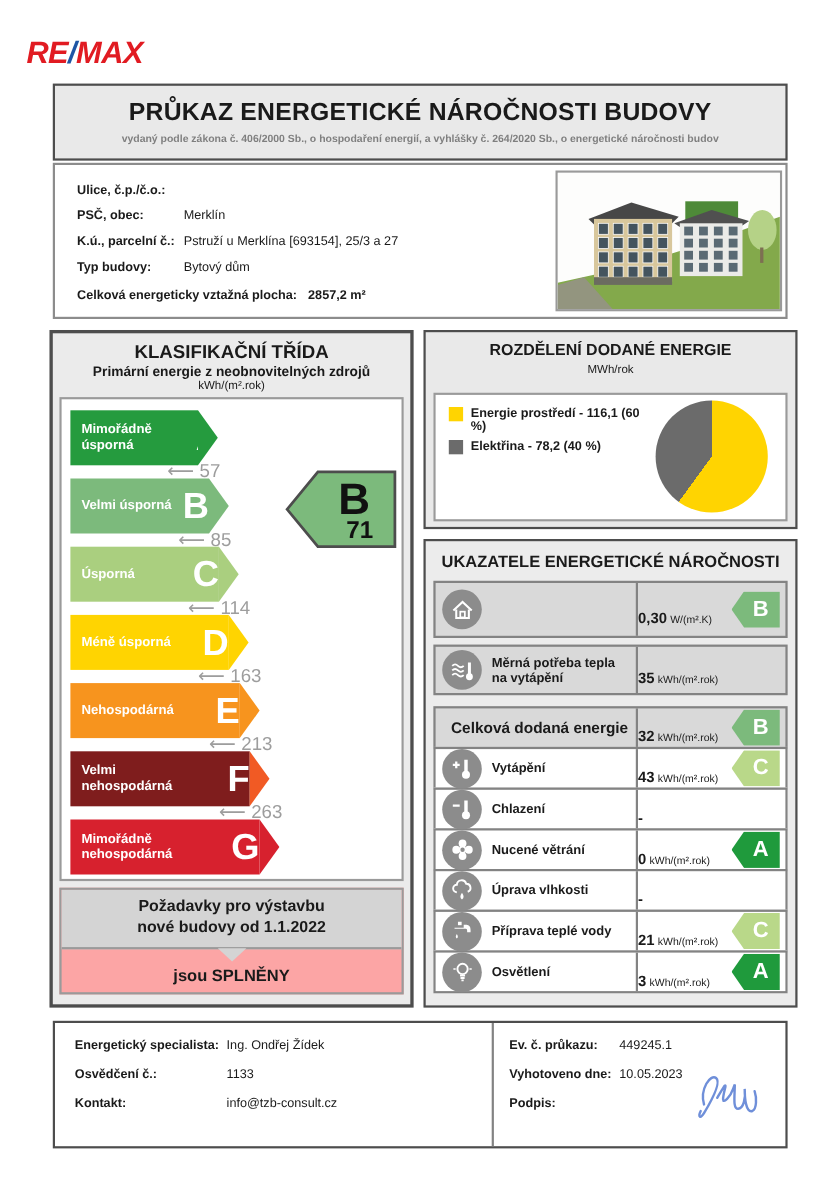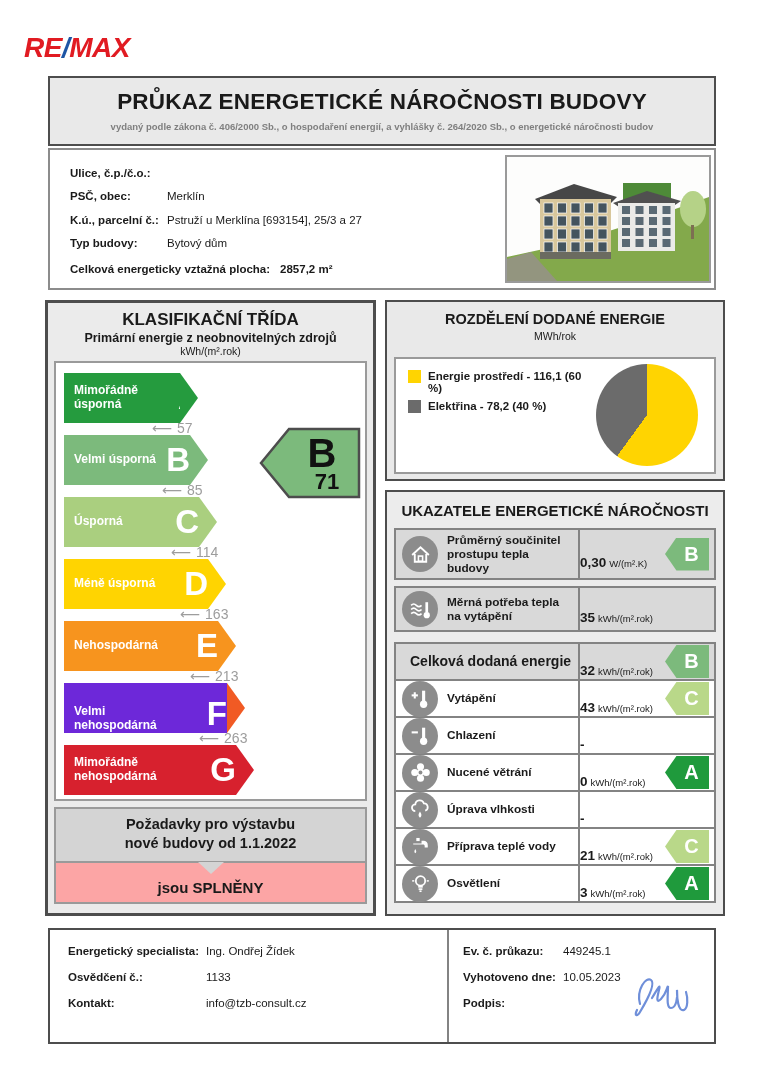--- a/index.html
+++ b/index.html
@@ -33,21 +33,21 @@
   .cls-title { font-size:17px; font-weight:bold; }
   .cls-sub { font-size:12.5px; font-weight:bold; margin-top:1px; }
   .cls-unit { font-size:10.5px; }
   .arrows-box { position:relative; margin:0 2px; border:2px solid #9a9a9a; background:#fff; padding:10px 0 4px 8px; height:440px; }
   .cls-item { }
   .bar { display:flex; height:50px; }
   .bar-body { display:flex; align-items:center; }
   .bar-label { color:#fff; font-weight:bold; font-size:12px; line-height:1.15; padding-left:10px; max-width:95px; flex:1; }
   .bar-letter { color:#fff; font-weight:bold; font-size:33px; margin-left:auto; }
   .bar-tip { width:0; height:0; border-top:25px solid transparent; border-bottom:25px solid transparent; border-left:18px solid; }
-  .thr { height:12px; line-height:11px; font-size:14px; color:#9d9d9d; }
+  .thr { height:12px; line-height:11px; font-size:17px; color:#9d9d9d; }
   .thr-arrow { margin-right:6px; letter-spacing:-1px; }
   .rating-arrow { position:absolute; top:63px; right:4px; }
   .rating-arrow .big { font:bold 40px "Liberation Sans", sans-serif; fill:#111; }
   .rating-arrow .small { font:bold 22px "Liberation Sans", sans-serif; fill:#111; }
   .req-box { margin:6px 2px 0; border:2px solid #9a9a9a; background:#fca5a5; }
   .req-head { background:#d4d4d4; border-bottom:2px solid #9a9a9a; text-align:center; font-weight:bold; font-size:14.5px; line-height:1.3; padding:6px 2px 8px; }
   .req-chevron { width:0; height:0; border-left:13px solid transparent; border-right:13px solid transparent; border-top:12px solid #d4d4d4; margin:-1px auto 0; }
   .req-result { text-align:center; font-weight:bold; font-size:15px; padding:5px 0 6px; }
 
   
@@ -239,21 +239,21 @@
               <div class="bar-body" style="width: 154px; background: rgb(247, 148, 30);">
                 <span class="bar-label">Nehospodárná</span>
                 <span class="bar-letter">E</span>
               </div>
               <div class="bar-tip" style="border-left-color: rgb(247, 148, 30);"></div>
             </div>
             <div class="thr" style="margin-left: 126px;"><span class="thr-arrow">⟵</span><span>213</span></div>
           </div>
           <div class="cls-item">
             <div class="bar">
-              <div class="bar-body" style="width: 163px; background: #6d28d9; align-items: flex-end;">
+              <div class="bar-body" style="width: 163px; background: #7f1d1d;">
                 <span class="bar-label">Velmi nehospodárná</span>
                 <span class="bar-letter">F</span>
               </div>
               <div class="bar-tip" style="border-left-color: rgb(241, 90, 36);"></div>
             </div>
             <div class="thr" style="margin-left: 135px;"><span class="thr-arrow">⟵</span><span>263</span></div>
           </div>
           <div class="cls-item">
             <div class="bar">
               <div class="bar-body" style="width: 172px; background: rgb(215, 33, 46);">
@@ -308,21 +308,20 @@
     <div id="ind-rows">
         <div class="ind-row shaded tall gap-sm">
           <div class="ind-left">
             <span class="icon-circle">
               <svg viewBox="0 0 24 24">
                 <path d="M4 12.5 L12 5 L20 12.5" fill="none" stroke="#fff" stroke-width="1.8"></path>
                 <path d="M6.5 11.5 V19 H17.5 V11.5" fill="none" stroke="#fff" stroke-width="1.8"></path>
                 <rect x="10" y="13.5" width="4" height="5" fill="none" stroke="#fff" stroke-width="1.5"></rect>
               </svg>
             </span>
-            <span class="ind-label">Průměrný součinitel prostupu tepla budovy</span>
           </div>
           <div class="ind-right">
             <span class="val-wrap"><span class="val-num">0,30</span><span class="val-unit">W/(m².K)</span></span>
             <span class="badge" style="background: rgb(124, 186, 124);">B</span>
           </div>
         </div>
         <div class="ind-row shaded mid gap-lg">
           <div class="ind-left">
             <span class="icon-circle">
               <svg viewBox="0 0 24 24">

